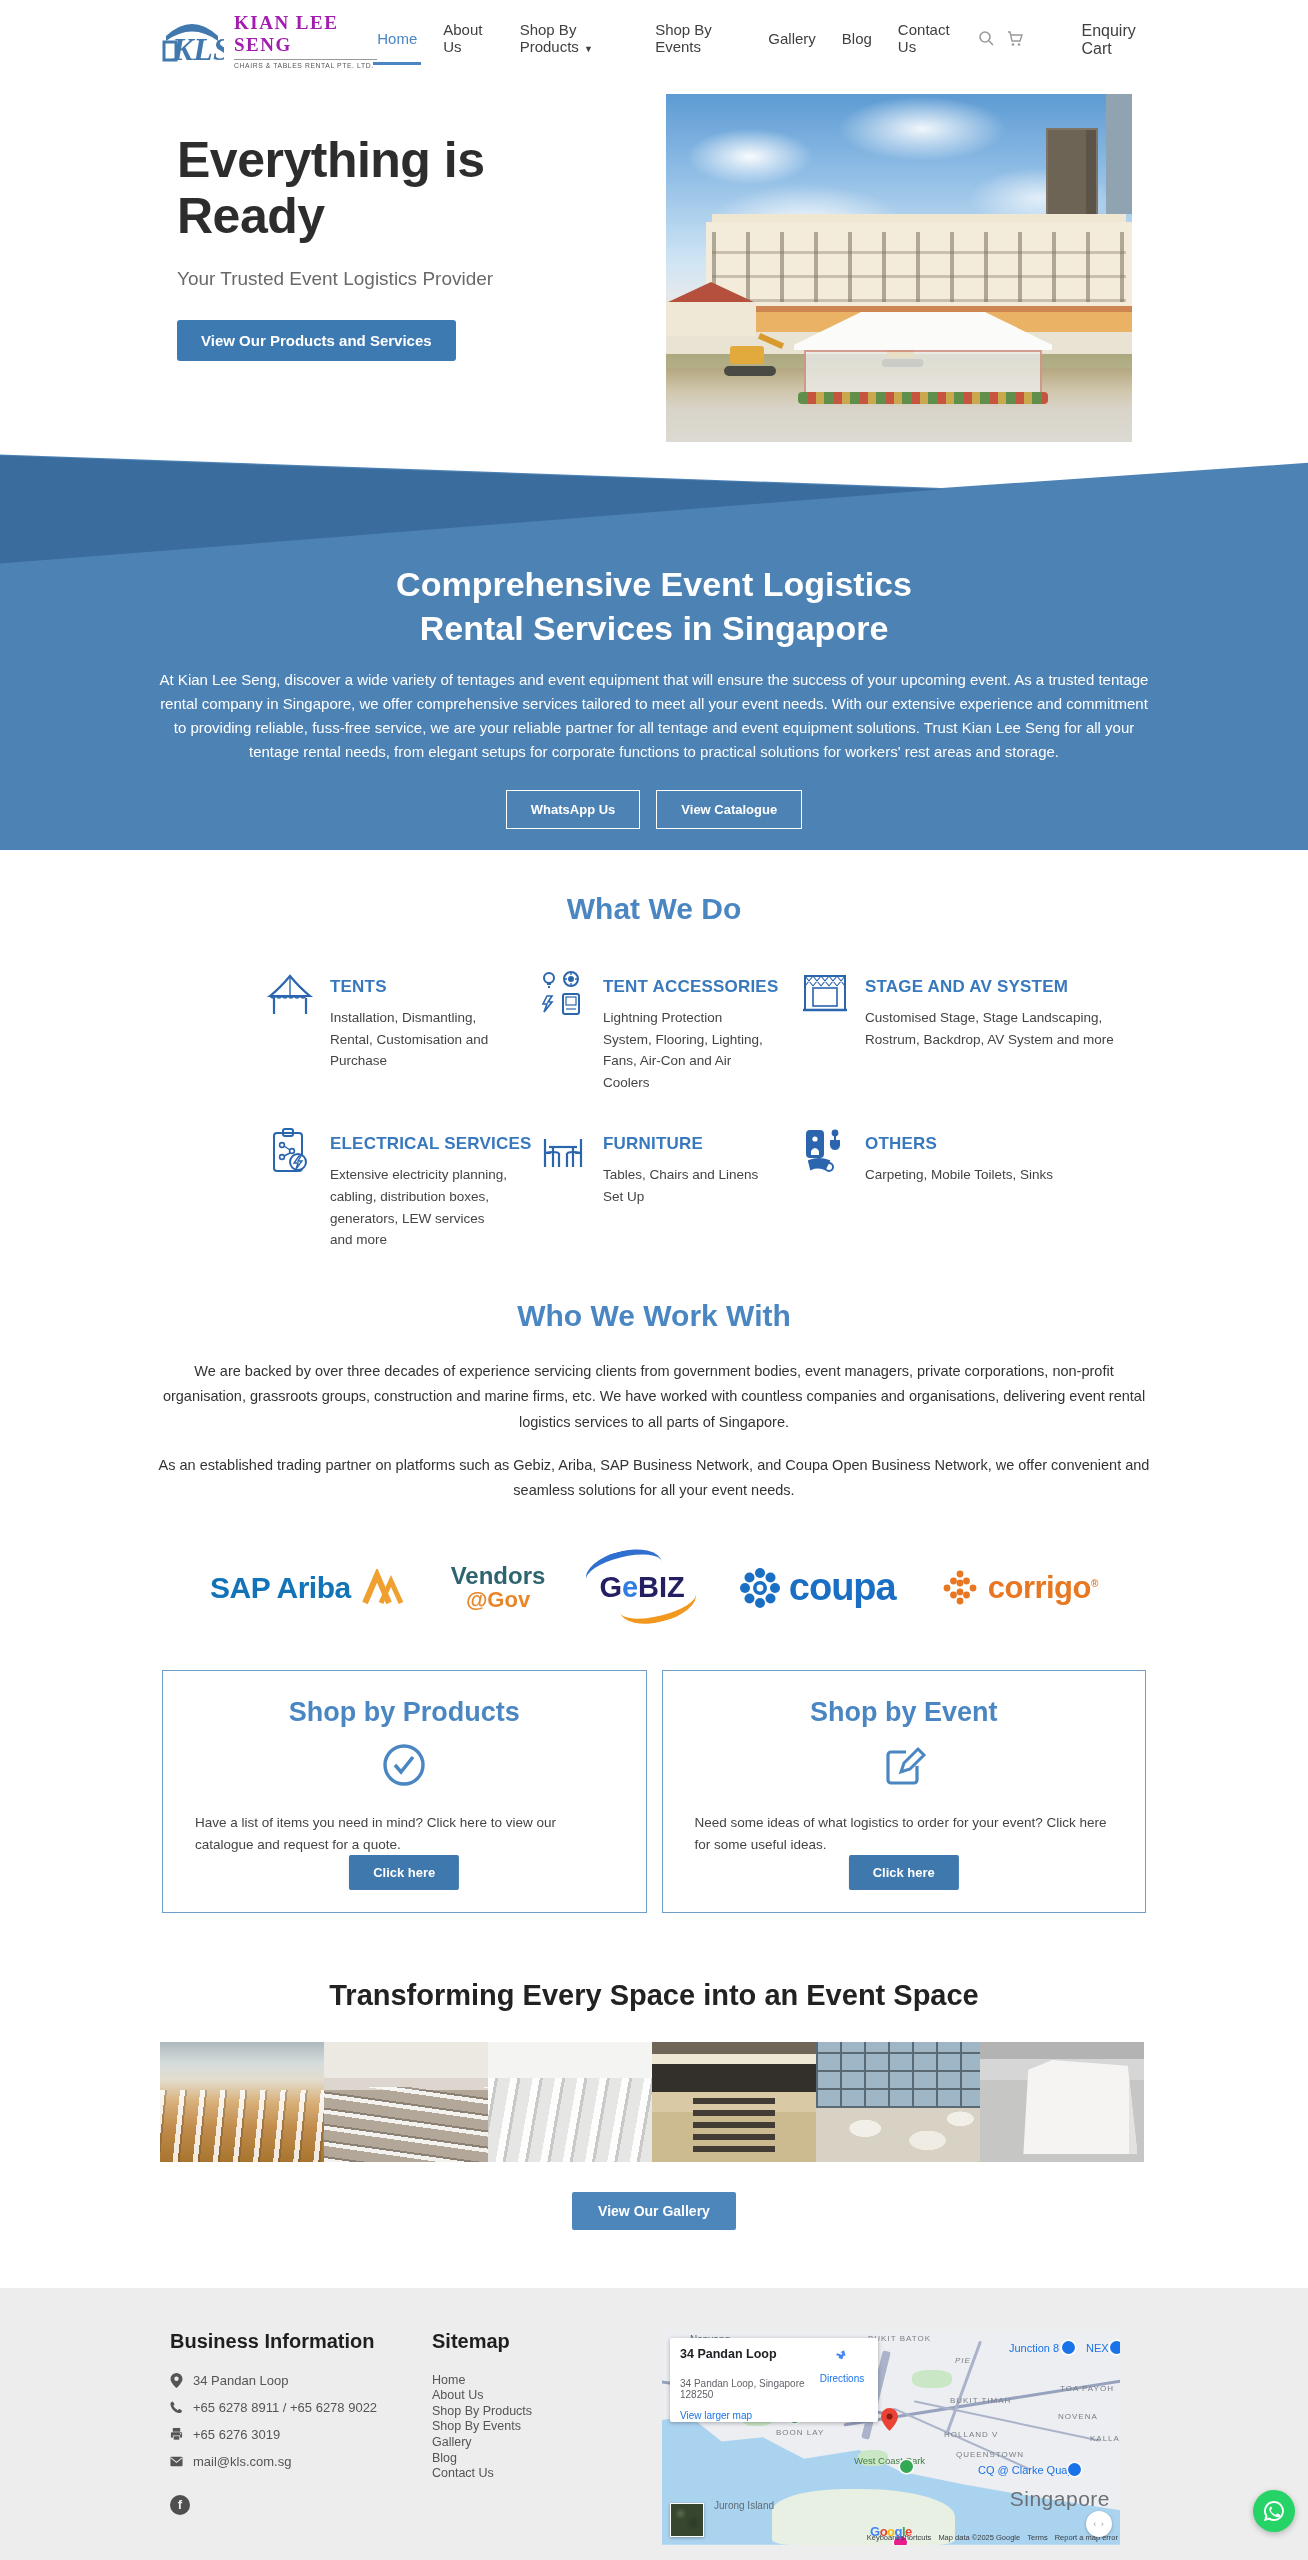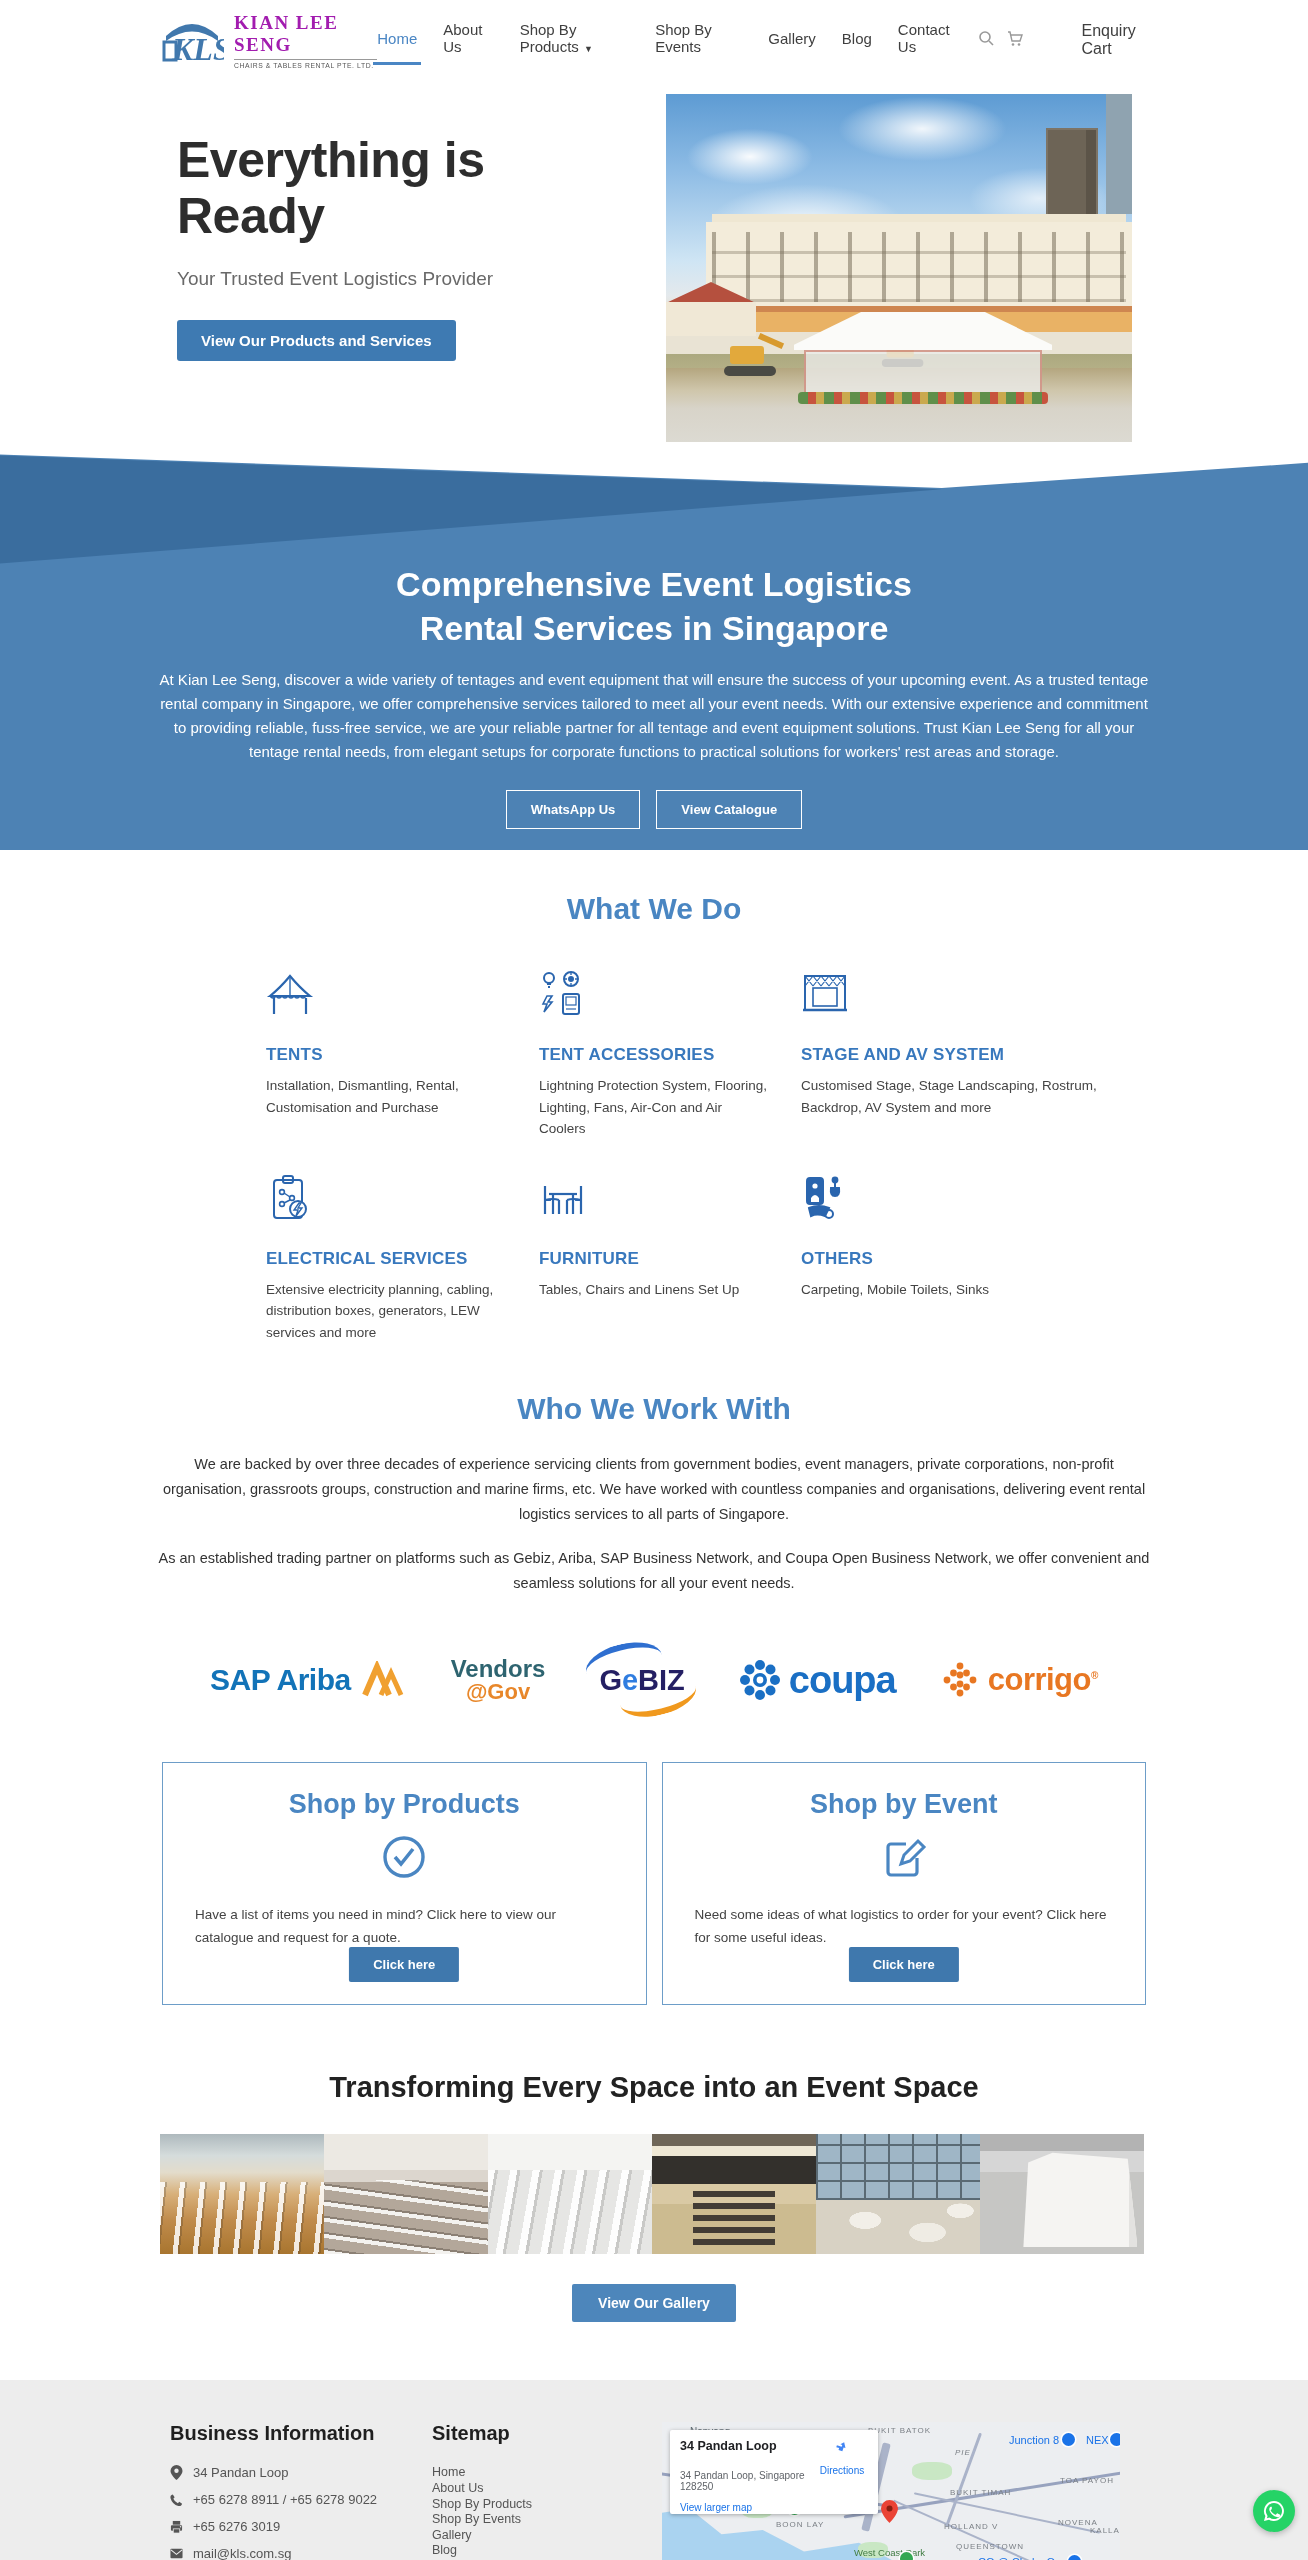--- a/index.html
+++ b/index.html
@@ -76,21 +76,21 @@
   .wedge-white { background:#fff; clip-path:polygon(0 0, 100% 0, 100% 9%, 72% 30%, 0 2%); }
   .intro h2 { text-align:center; color:#fff; font-size:34px; font-weight:bold; line-height:1.3; }
   .intro .lead { width:990px; margin:18px auto 0; text-align:center; color:#fff; font-size:15px; line-height:1.6; }
   .intro-btns { display:flex; justify-content:center; gap:16px; margin-top:26px; }
   .btn-outline { background:transparent; border:1px solid #fff; color:#fff; font-size:13px; font-weight:bold; padding:11px 24px; cursor:pointer; font-family:inherit; }
 
   
   .wwd { padding-top:42px; }
   .sec-title-blue { text-align:center; font-size:30px; font-weight:bold; color:#4a86c2; }
   .wwd-grid { display:grid; grid-template-columns:273px 262px 352px; row-gap:34px; margin:44px 0 0 266px; }
-  .wwd-item { display:flex; gap:16px;flex-direction:column; }
+  .wwd-item { display:flex; gap:16px; }
   .wwd-icon { flex:0 0 48px; width:48px; }
   .wwd-title { font-size:17px; font-weight:bold; color:#3878bd; margin:7px 0 10px; letter-spacing:.2px; }
   .wwd-desc { font-size:13.5px; color:#444; line-height:1.6; padding-right:30px; }
 
   
   .www { padding-top:48px; }
   .www p { width:1000px; margin:0 auto; text-align:center; font-size:14.5px; color:#333; line-height:1.75; }
   .www .p1 { margin-top:26px; }
   .www .p2 { margin-top:18px; }
   .partners { display:flex; align-items:center; justify-content:center; gap:44px; margin-top:52px; height:64px; }
@@ -560,21 +560,21 @@
 
       <span class="m-label place" style="left:28px;top:4px;">Nanyang</span>
       <span class="m-label" style="left:206px;top:4px;">BUKIT BATOK</span>
       <span class="m-label" style="left:293px;top:26px;font-style:italic;">PIE</span>
       <span class="m-label poi" style="left:347px;top:12px;">Junction 8</span>
       <span class="m-badge blue" style="left:400px;top:11px;"></span>
       <span class="m-label poi" style="left:424px;top:12px;">NEX</span>
       <span class="m-badge blue" style="left:448px;top:11px;"></span>
       <span class="m-label" style="left:398px;top:54px;">TOA PAYOH</span>
       <span class="m-label" style="left:288px;top:66px;">BUKIT TIMAH</span>
-      <span class="m-label" style="left:396px;top:96px;">NOVENA</span>
+      <span class="m-label" style="left:396px;top:82px;">NOVENA</span>
       <span class="m-label park-l" style="left:74px;top:76px;width:52px;">Jurong Hill Park</span>
       <span class="m-badge green" style="left:126px;top:80px;"></span>
       <span class="m-label" style="left:114px;top:98px;">BOON LAY</span>
       <span class="m-label" style="left:282px;top:100px;">HOLLAND V</span>
       <span class="m-label" style="left:428px;top:104px;">KALLANG</span>
       <span class="m-label" style="left:294px;top:120px;">QUEENSTOWN</span>
       <span class="m-label poi" style="left:316px;top:134px;">CQ @ Clarke Quay</span>
       <span class="m-badge blue" style="left:406px;top:133px;"></span>
       <span class="m-label park-l" style="left:192px;top:126px;width:56px;">West Coast Park</span>
       <span class="m-badge green" style="left:238px;top:130px;"></span>

